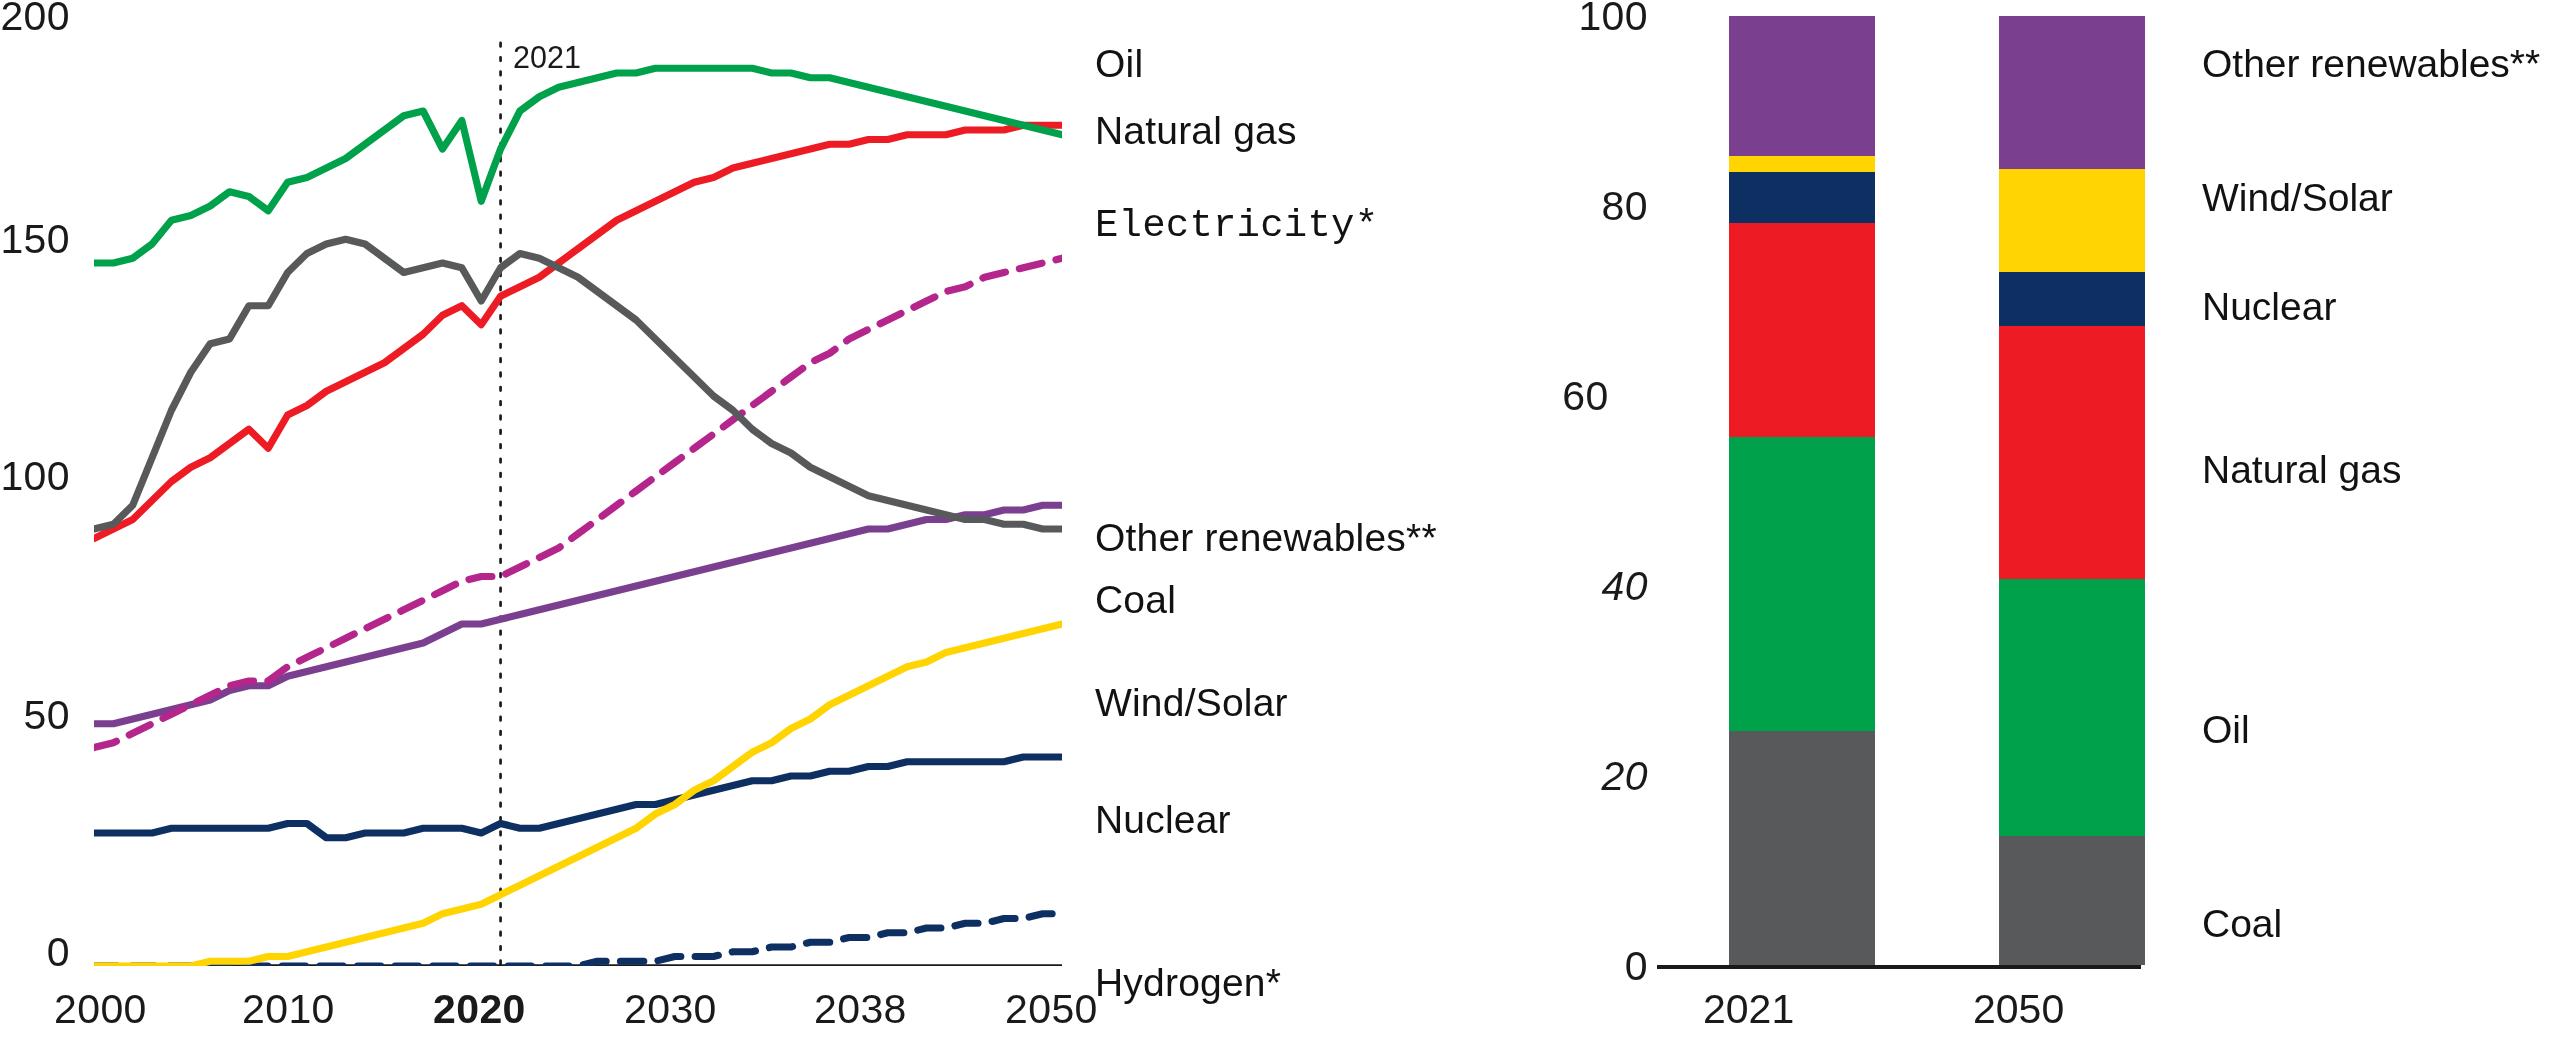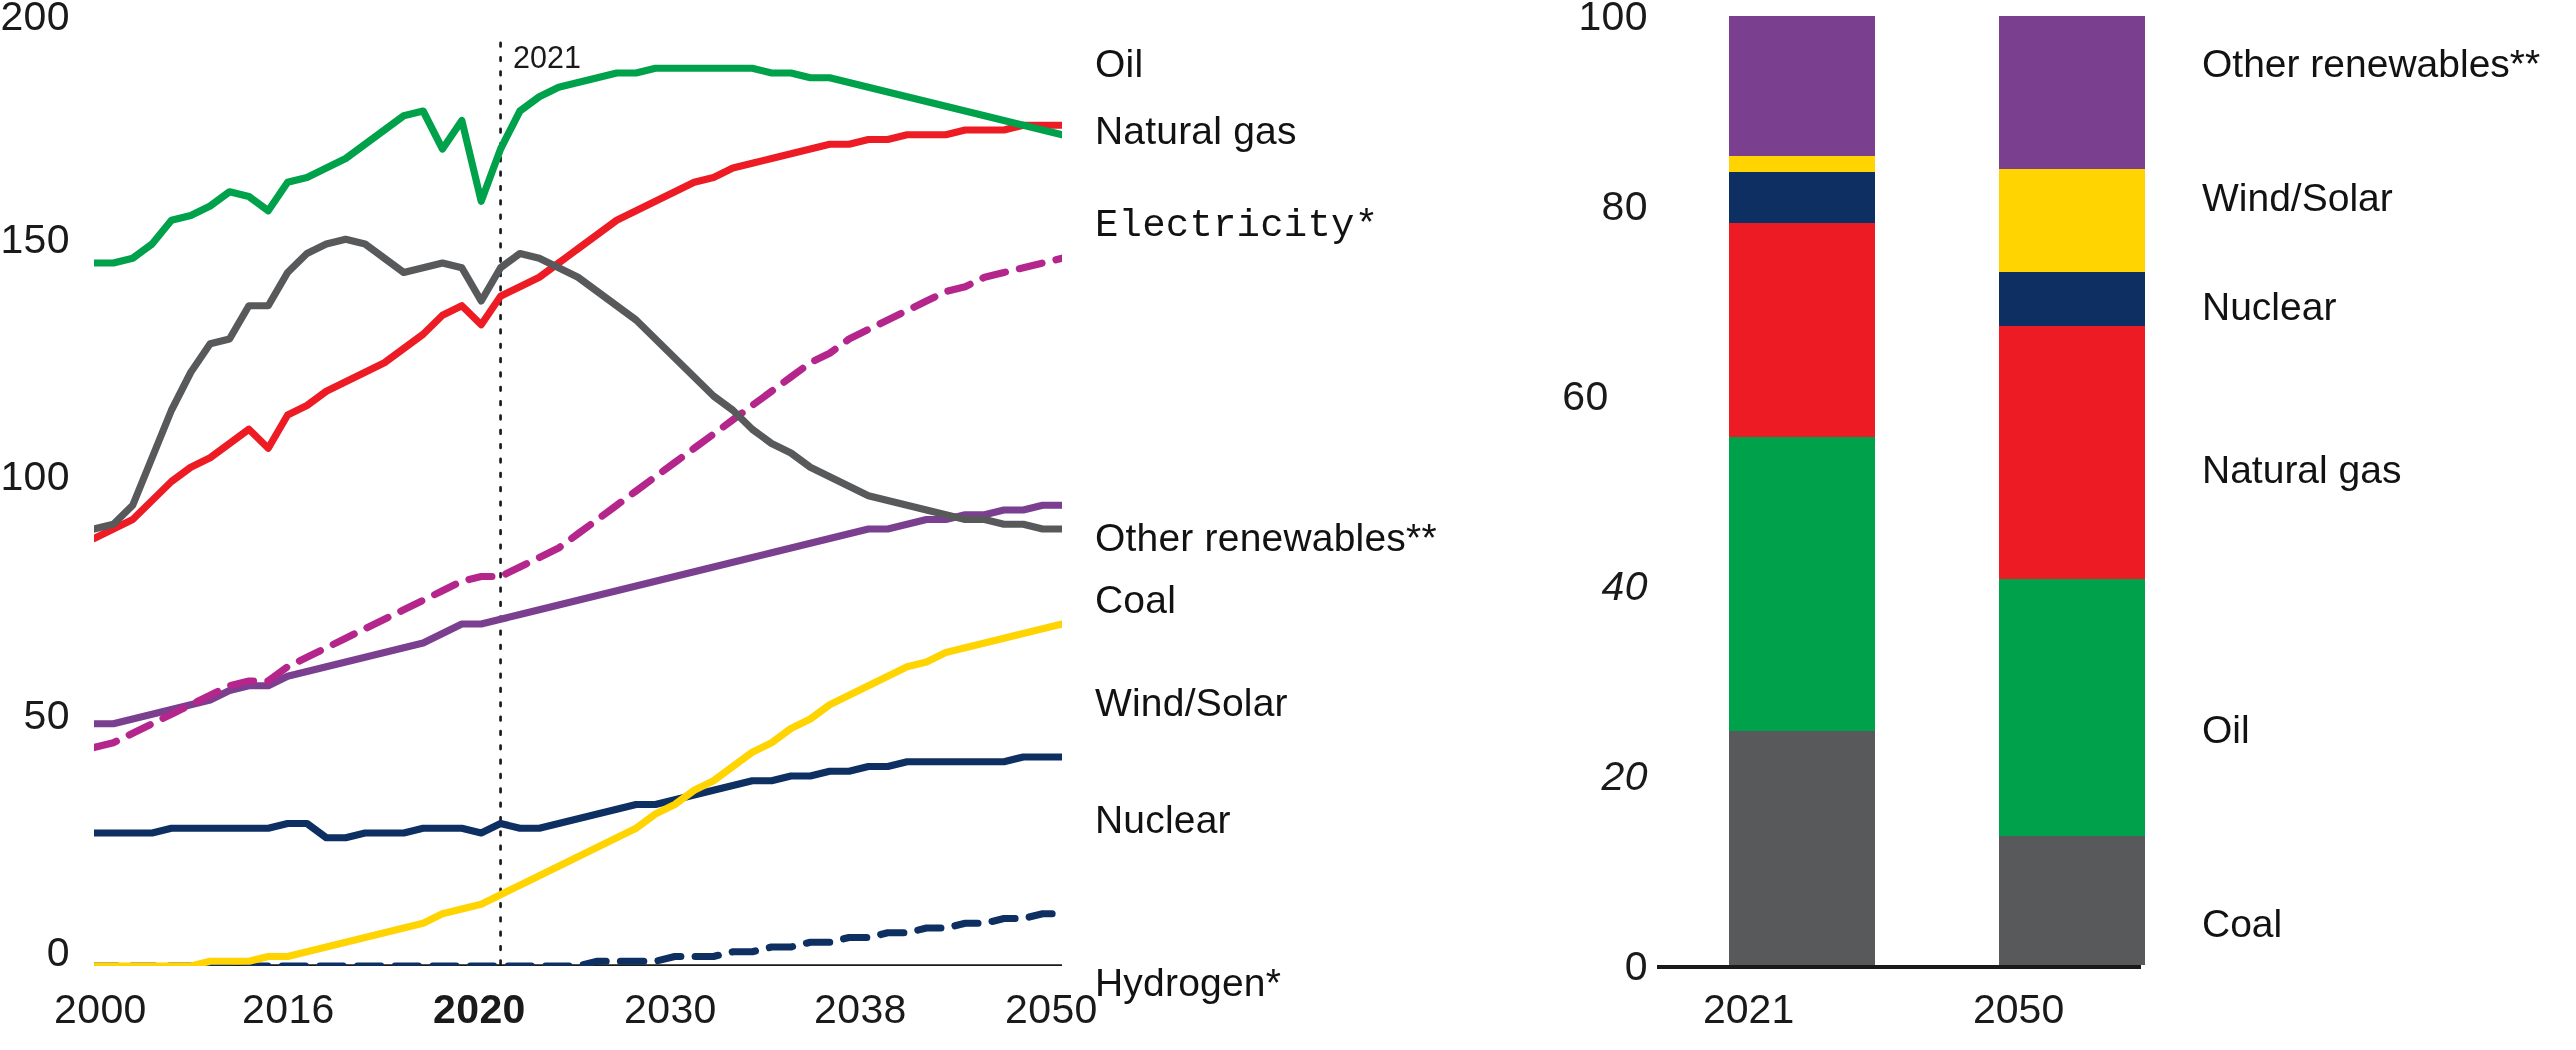--- a/index.html
+++ b/index.html
@@ -33,21 +33,21 @@
 
   <div id="line-panel">
 
     <div class="tick ylab" style="left:0;top:-7.2px;width:70px;">200</div>
     <div class="tick ylab" style="left:0;top:216px;width:70px;">150</div>
     <div class="tick ylab" style="left:0;top:453px;width:70px;">100</div>
     <div class="tick ylab" style="left:0;top:692px;width:70px;">50</div>
     <div class="tick ylab" style="left:0;top:929px;width:70px;">0</div>
 
     <div class="tick" style="left:54px;top:986px;">2000</div>
-    <div class="tick" style="left:242px;top:986px;">2016</div>
+    <div class="tick" style="left:242px;top:986px;">2010</div>
     <div class="tick" style="left:433px;top:986px;font-weight:bold;">2020</div>
     <div class="tick" style="left:624px;top:986px;">2030</div>
     <div class="tick" style="left:814px;top:986px;">2038</div>
     <div class="tick" style="left:1005px;top:986px;">2050</div>
 
     <div class="annot" style="left:513px;top:40px;">2021</div>
 
     <div id="line-plot">
       <svg id="line-svg" viewBox="0 0 1080 1060" preserveAspectRatio="none">
 

